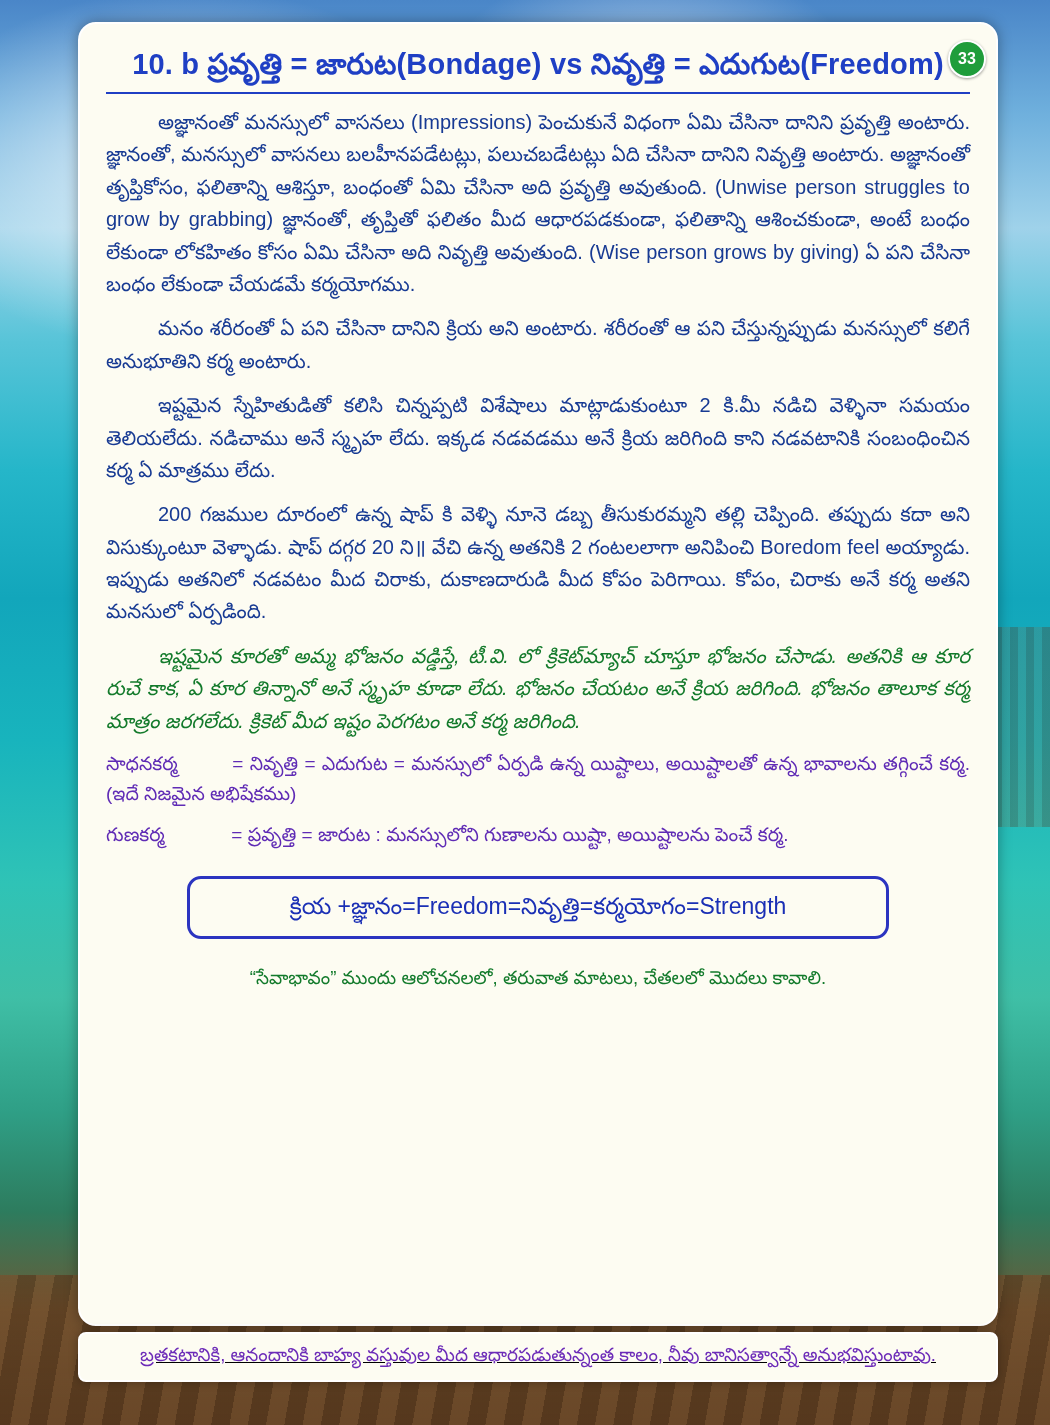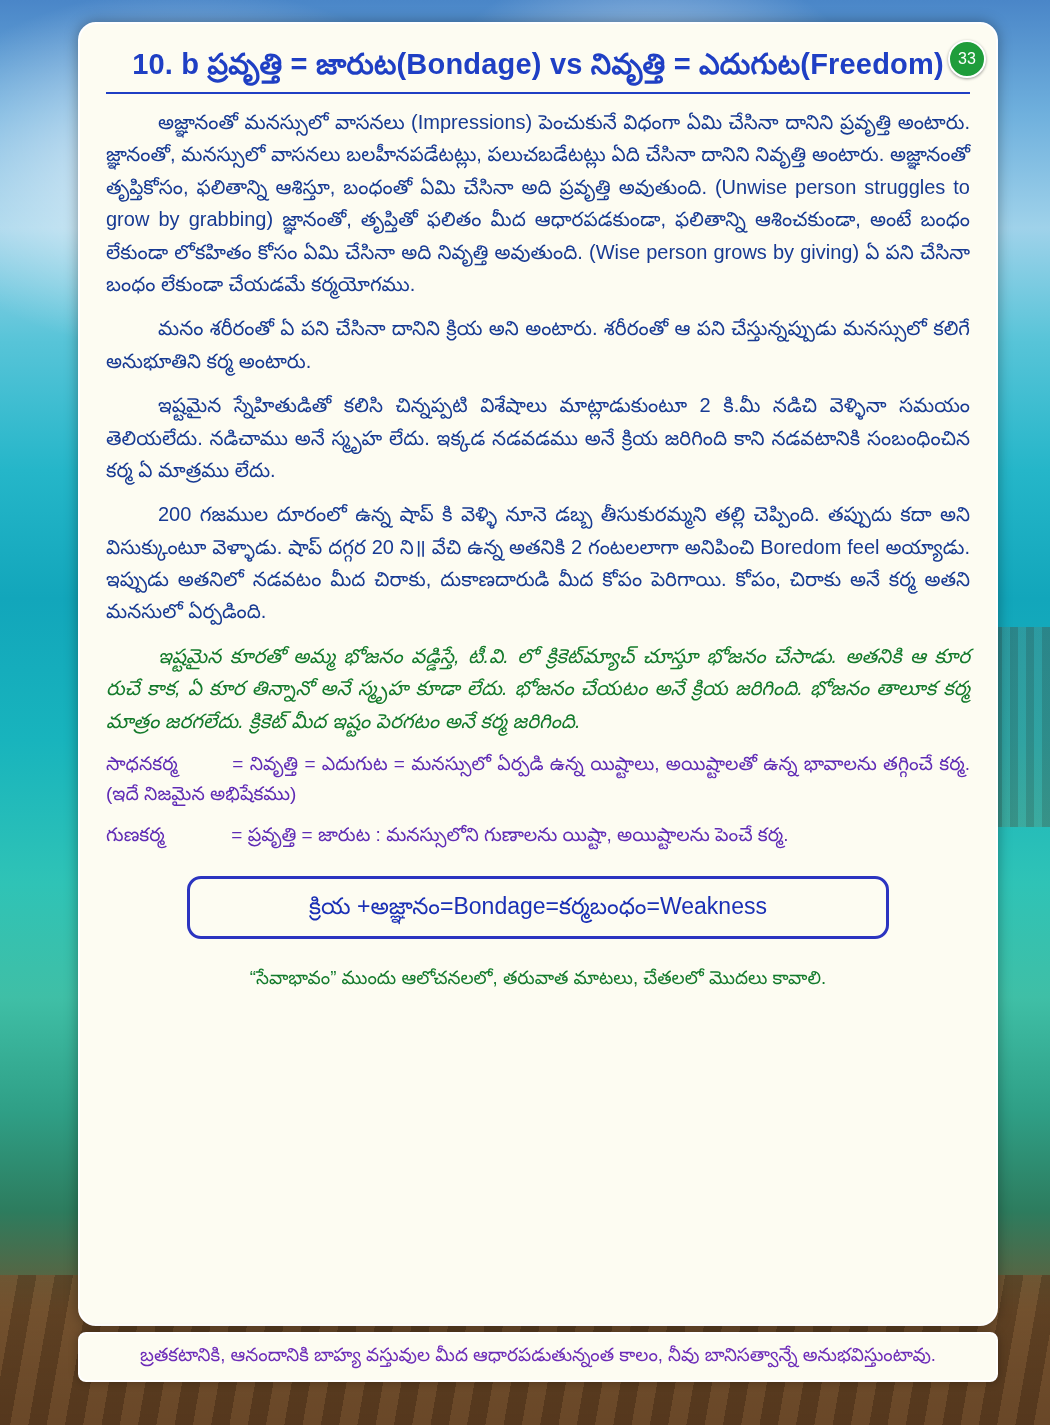--- a/index.html
+++ b/index.html
@@ -84,21 +84,21 @@
   #page-number {
     position: absolute;
     right: 10px;
     top: 16px;
     width: 34px;
     height: 34px;
     border-radius: 50%;
     background: #1f9d3b;
     color: #ffffff;
     font-size: 16px;
-    font-weight: normal;
+    font-weight: bold;
     display: flex;
     align-items: center;
     justify-content: center;
     z-index: 5;
     border: 2px solid #ffffff;
     box-shadow: 0 1px 3px rgba(0,0,0,0.4);
   }
 
   
   .heading-b {
@@ -183,20 +183,21 @@
     width: 916px;
     height: 46px;
     background: #fdfcf2;
     border: 2px solid #ffffff;
     border-radius: 8px;
     display: flex;
     align-items: center;
     justify-content: center;
     z-index: 3;
     box-shadow: 0 0 10px rgba(0,0,0,0.3);
+    text-decoration: underline;
   }
   #bottom-strip .txt {
     color: #6c2bb8;
     font-size: 18.5px;
     white-space: nowrap;
   }
 </style>
 </head>
 <body>
 
@@ -223,21 +224,21 @@
 
     <div class="def-line">
       <span class="lbl">సాధనకర్మ</span><span> = నివృత్తి = ఎదుగుట = మనస్సులో ఏర్పడి ఉన్న యిష్టాలు, అయిష్టాలతో ఉన్న భావాలను తగ్గించే కర్మ. (ఇదే నిజమైన అభిషేకము)</span>
     </div>
 
     <div class="def-line">
       <span class="lbl">గుణకర్మ</span><span>    =  ప్రవృత్తి = జారుట : మనస్సులోని గుణాలను యిష్టా, అయిష్టాలను పెంచే కర్మ.</span>
     </div>
 
     <div id="formula-box">
-      <div class="formula-line">క్రియ +అజ్ఞానం=Bondage=కర్మబంధం=Weakness</div>
+      <div class="formula-line">క్రియ +జ్ఞానం=Freedom=నివృత్తి=కర్మయోగం=Strength</div>
     </div>
 
     <p class="footnote">“సేవాభావం” ముందు ఆలోచనలలో, తరువాత మాటలు, చేతలలో మొదలు కావాలి.</p>
 
   </div>
 </div>
 
 <div id="bottom-strip">
   <span class="txt">బ్రతకటానికి, ఆనందానికి బాహ్య వస్తువుల మీద ఆధారపడుతున్నంత కాలం, నీవు  బానిసత్వాన్నే అనుభవిస్తుంటావు.</span>
 </div>

